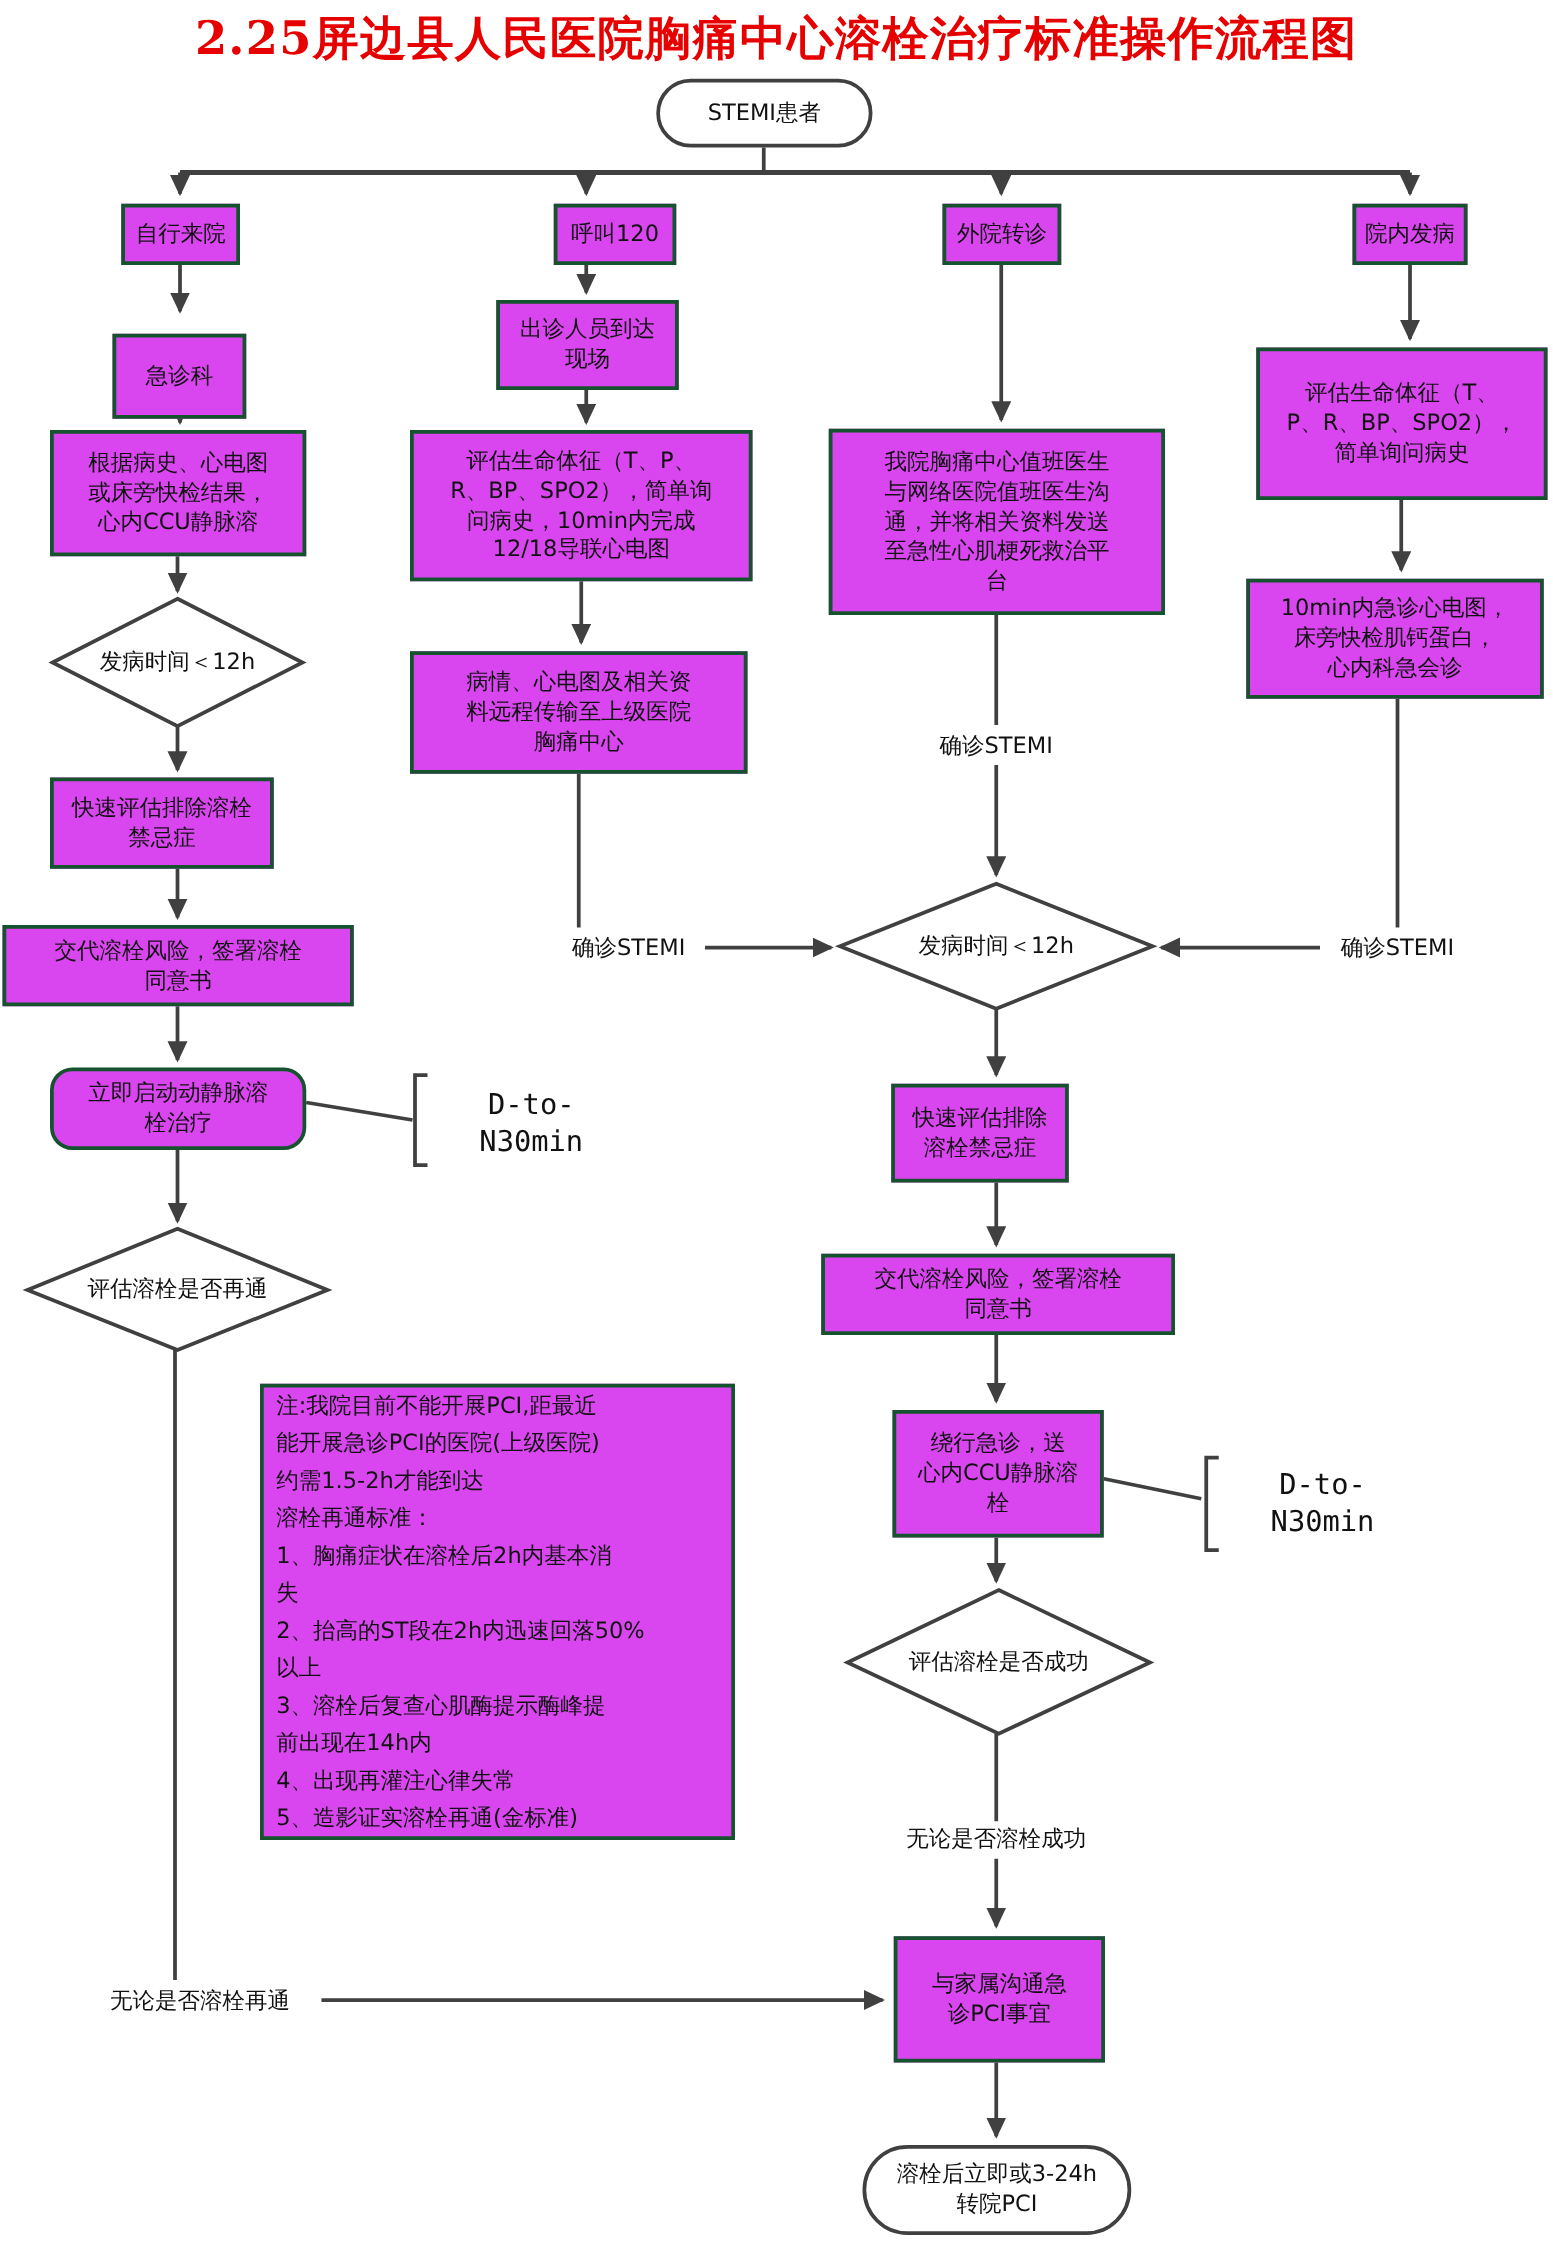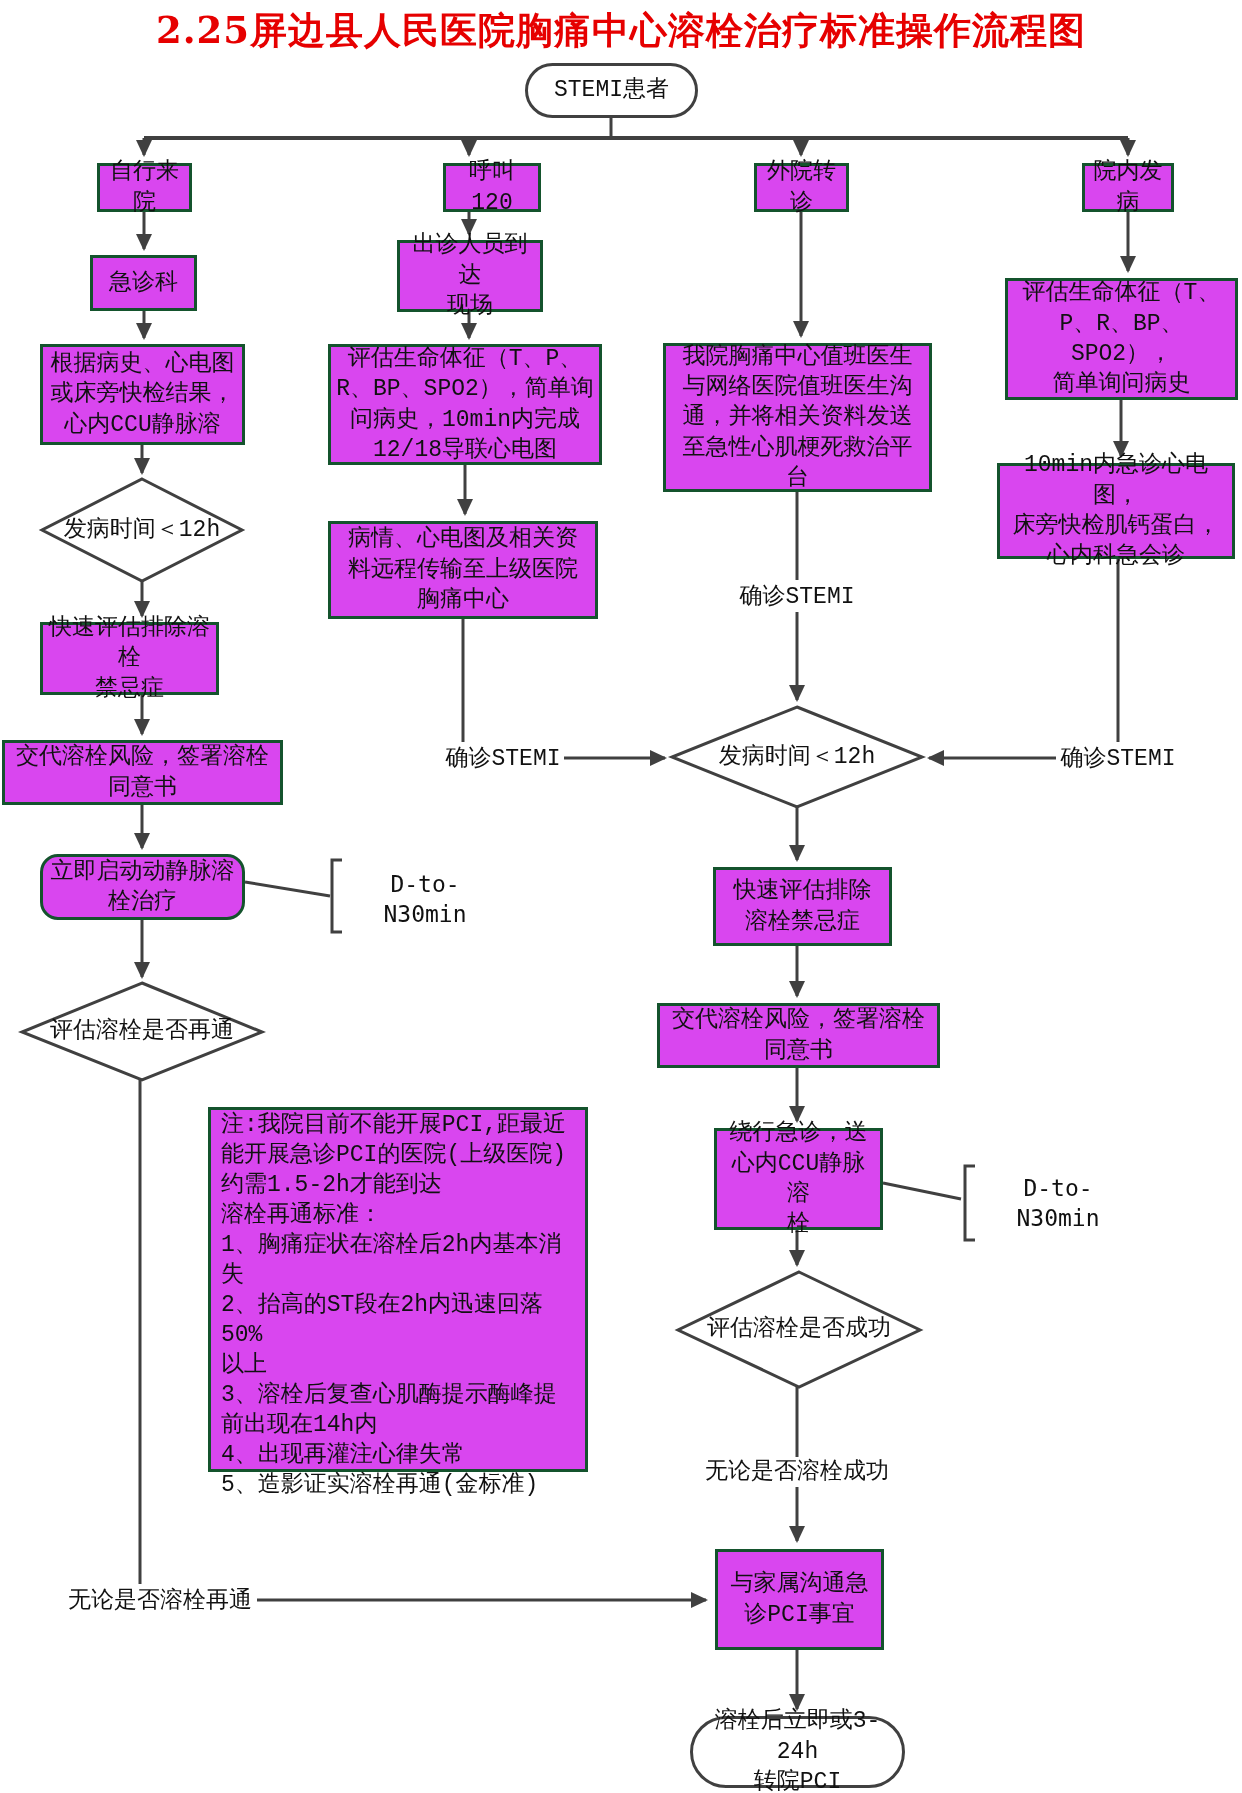--- a/index.html
+++ b/index.html
@@ -8,23 +8,22 @@
     font-family:"DejaVu Sans","Liberation Sans",sans-serif;color:#111;
   }
   #conn{position:absolute;left:0;top:0;width:1242px;height:1793px;}
   .title{
     position:absolute;left:0;top:6px;width:1242px;text-align:center;
     font-family:"DejaVu Serif","Liberation Serif",serif;
     font-weight:700;font-size:37px;letter-spacing:1px;
   }
   .box,.terminal,.dlabel,.flabel{
     position:absolute;display:flex;align-items:center;justify-content:center;
-    text-align:center;white-space:pre-line;font-size:23px;line-height:1.32;
+    text-align:center;white-space:pre-line;font-size:18px;line-height:1.32;
     box-sizing:border-box;
-    font-family:Liberation Mono, monospace;
   }
   .box{border:3px solid #14532d;background:#d946ef;padding:2px 4px;}
   .terminal{border:3px solid #404040;background:#fff;border-radius:30px;padding:2px 6px;}
   .dlabel{background:transparent;}
   .flabel{background:#fff;padding:0 2px;}
   .mono{font-family:"DejaVu Sans Mono","Liberation Mono",monospace;font-size:23px;}
   .note{
     justify-content:flex-start;align-items:flex-start;text-align:left;
     line-height:30px;padding:0 10px;
   }
@@ -95,21 +94,21 @@
 
   <div class="title" style="color:#e60000;">2.25屏边县人民医院胸痛中心溶栓治疗标准操作流程图</div>
 
   <div class="terminal" style="left:525px;top:63px;width:173px;height:55px;">STEMI患者</div>
 
   <div class="box" style="left:97px;top:163px;width:95px;height:49px;">自行来院</div>
   <div class="box" style="left:420px;top:163px;width:98px;height:49px;margin-left:23px;">呼叫120</div>
   <div class="box" style="left:754px;top:163px;width:95px;height:49px;">外院转诊</div>
   <div class="box" style="left:1082px;top:163px;width:92px;height:49px;">院内发病</div>
 
-  <div class="box" style="left:90px;top:255px;width:107px;height:56px;">急诊科</div>
+  <div class="box" style="left:90px;top:267px;width:107px;height:68px;">急诊科</div>
   <div class="box" style="left:40px;top:344px;width:205px;height:101px;">根据病史、心电图
 或床旁快检结果，
 心内CCU静脉溶</div>
   <div class="dlabel" style="left:42px;top:479px;width:200px;height:102px;">发病时间＜12h</div>
   <div class="box" style="left:40px;top:622px;width:179px;height:73px;">快速评估排除溶栓
 禁忌症</div>
   <div class="box" style="left:2px;top:740px;width:281px;height:65px;">交代溶栓风险，签署溶栓
 同意书</div>
   <div class="box" style="left:40px;top:854px;width:205px;height:66px;border-radius:18px;">立即启动动静脉溶
 栓治疗</div>
@@ -149,21 +148,21 @@
 
   <div class="box" style="left:1005px;top:278px;width:233px;height:122px;">评估生命体征（T、
 P、R、BP、SPO2），
 简单询问病史</div>
   <div class="box" style="left:997px;top:463px;width:238px;height:96px;">10min内急诊心电图，
 床旁快检肌钙蛋白，
 心内科急会诊</div>
   <div class="flabel" style="left:1058px;top:744px;width:120px;height:30px;">确诊STEMI</div>
 
   <div class="dlabel" style="left:672px;top:707px;width:250px;height:100px;">发病时间＜12h</div>
-  <div class="box" style="left:713px;top:867px;width:179px;height:79px;">快速评估排除
+  <div class="box" style="left:713px;top:867px;width:142px;height:79px;">快速评估排除
 溶栓禁忌症</div>
   <div class="box" style="left:657px;top:1003px;width:283px;height:65px;">交代溶栓风险，签署溶栓
 同意书</div>
   <div class="box" style="left:714px;top:1128px;width:169px;height:102px;">绕行急诊，送
 心内CCU静脉溶
 栓</div>
   <div class="flabel mono" style="left:983px;top:1188px;width:150px;height:30px;justify-content:flex-start;background:transparent;">D-to-N30min</div>
   <div class="dlabel" style="left:678px;top:1272px;width:242px;height:115px;">评估溶栓是否成功</div>
   <div class="flabel" style="left:700px;top:1457px;width:194px;height:30px;">无论是否溶栓成功</div>
   <div class="box" style="left:715px;top:1549px;width:169px;height:101px;">与家属沟通急

